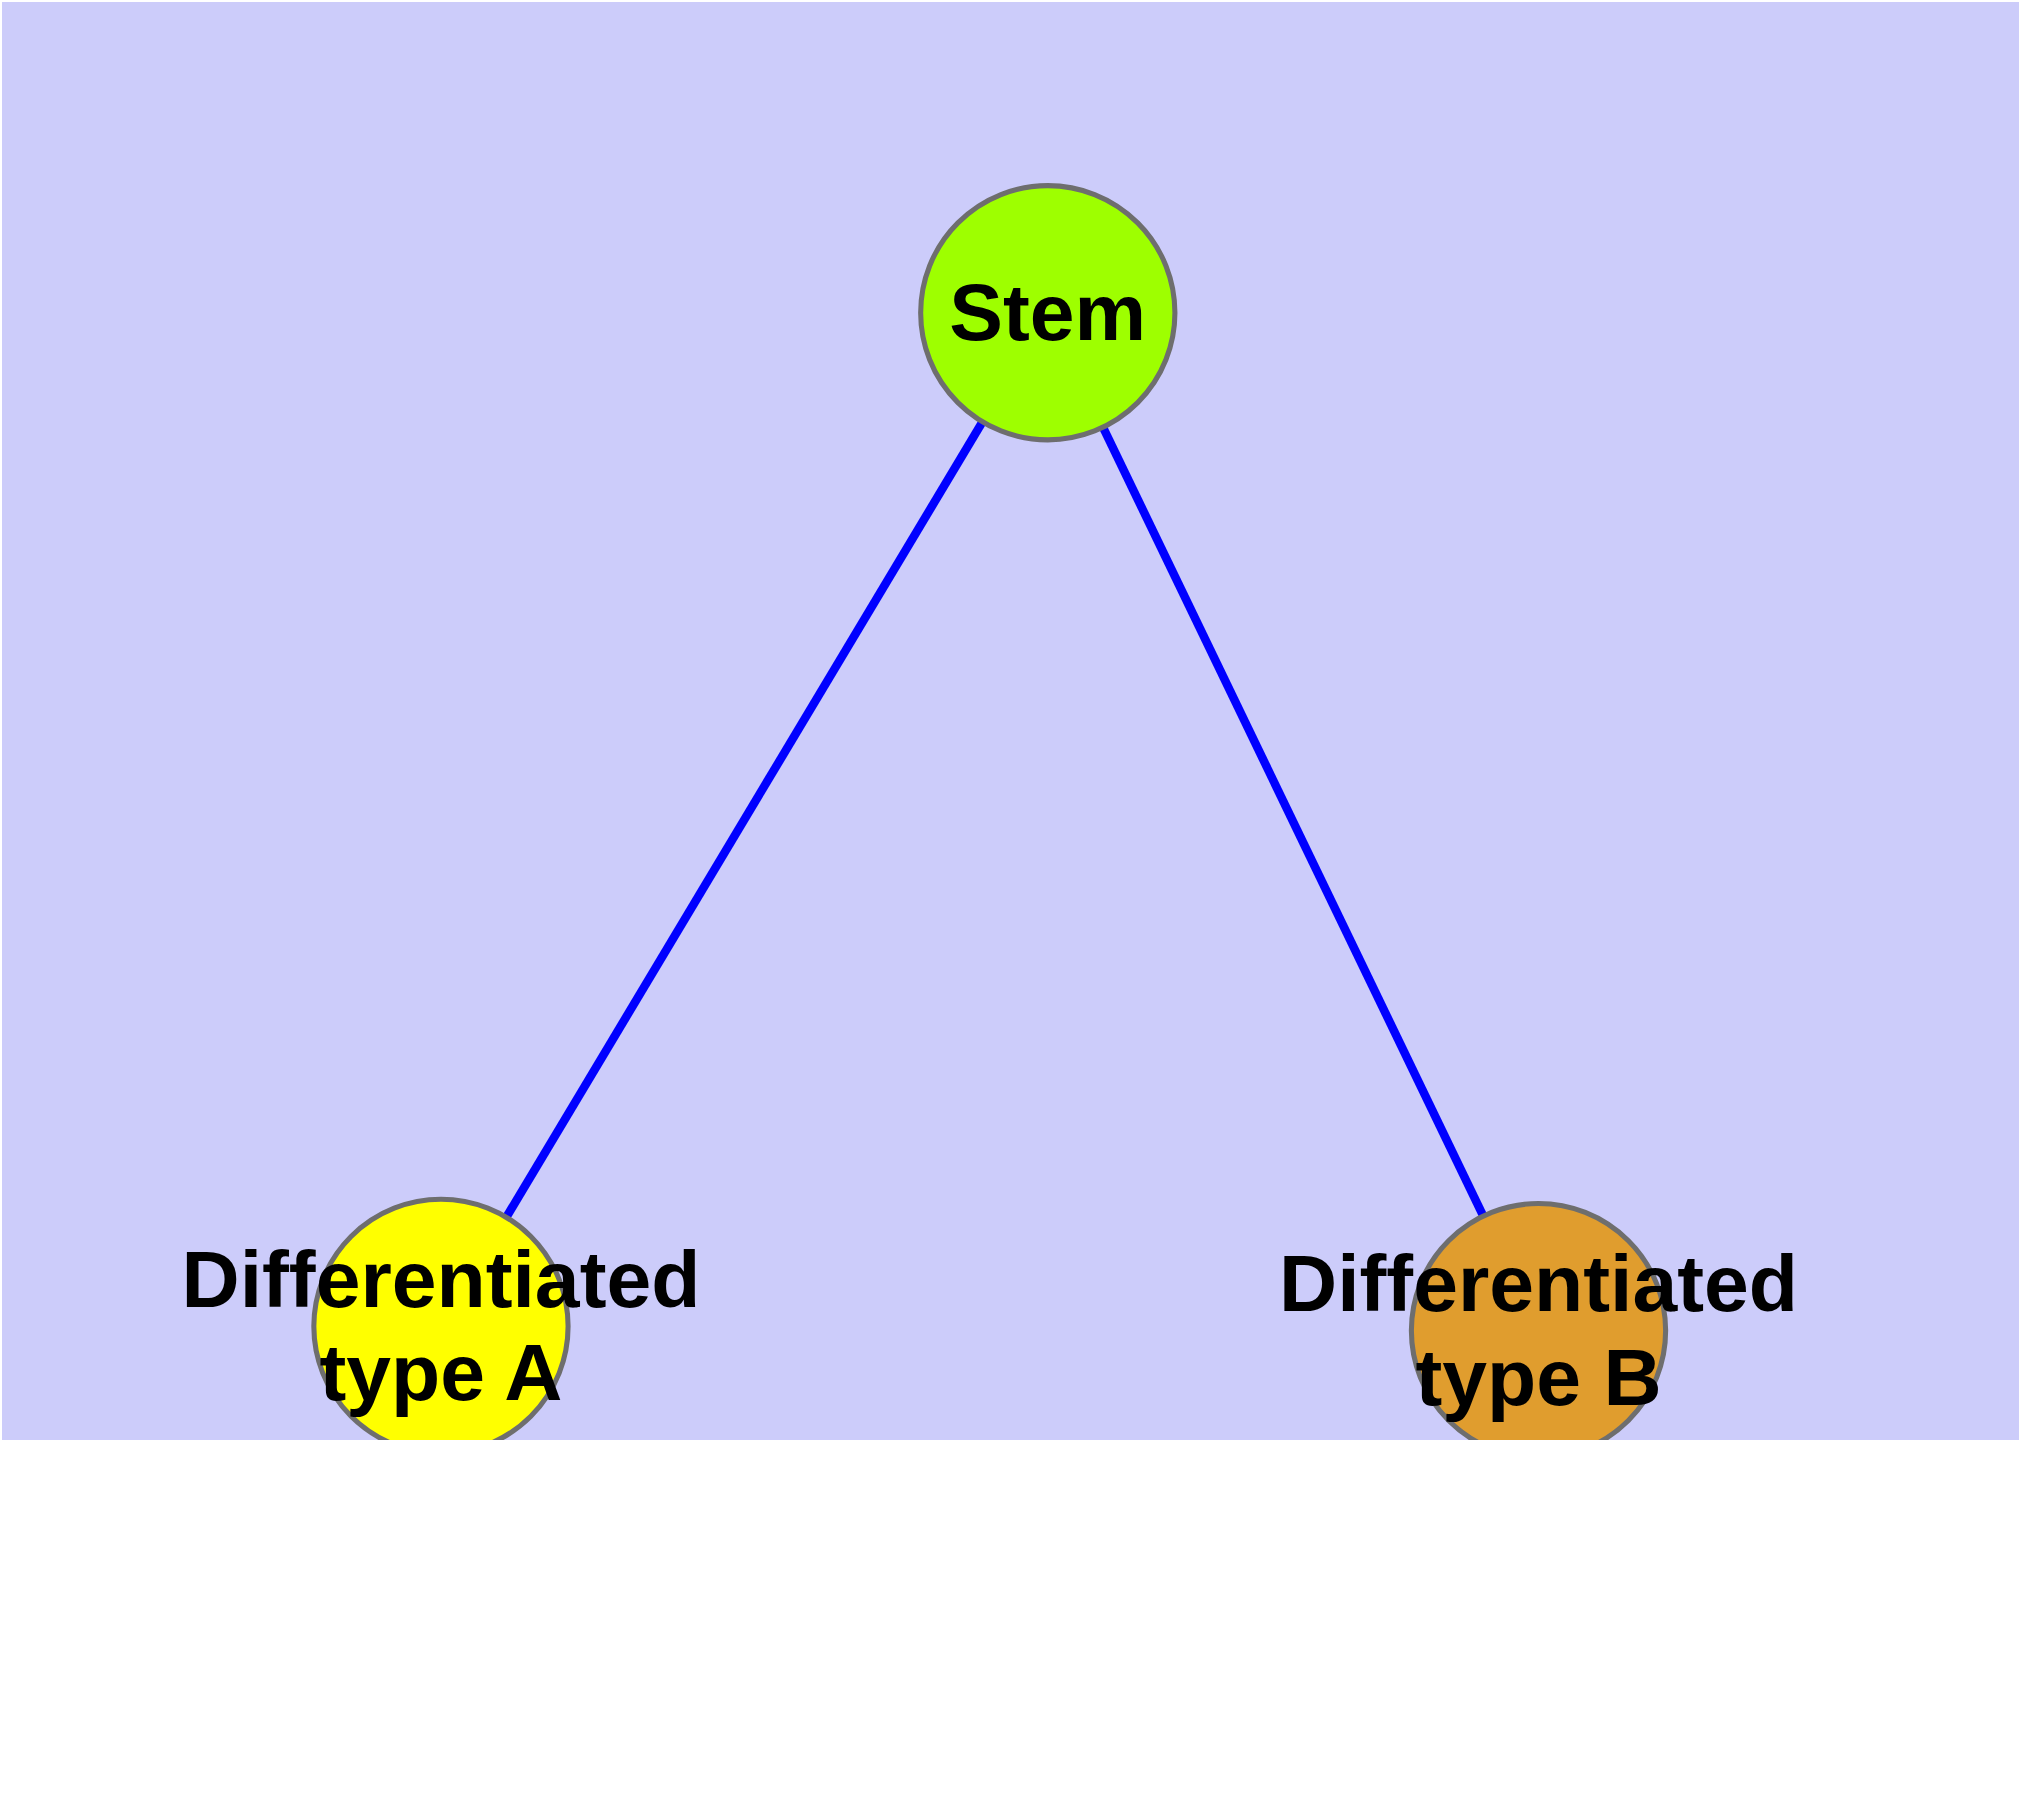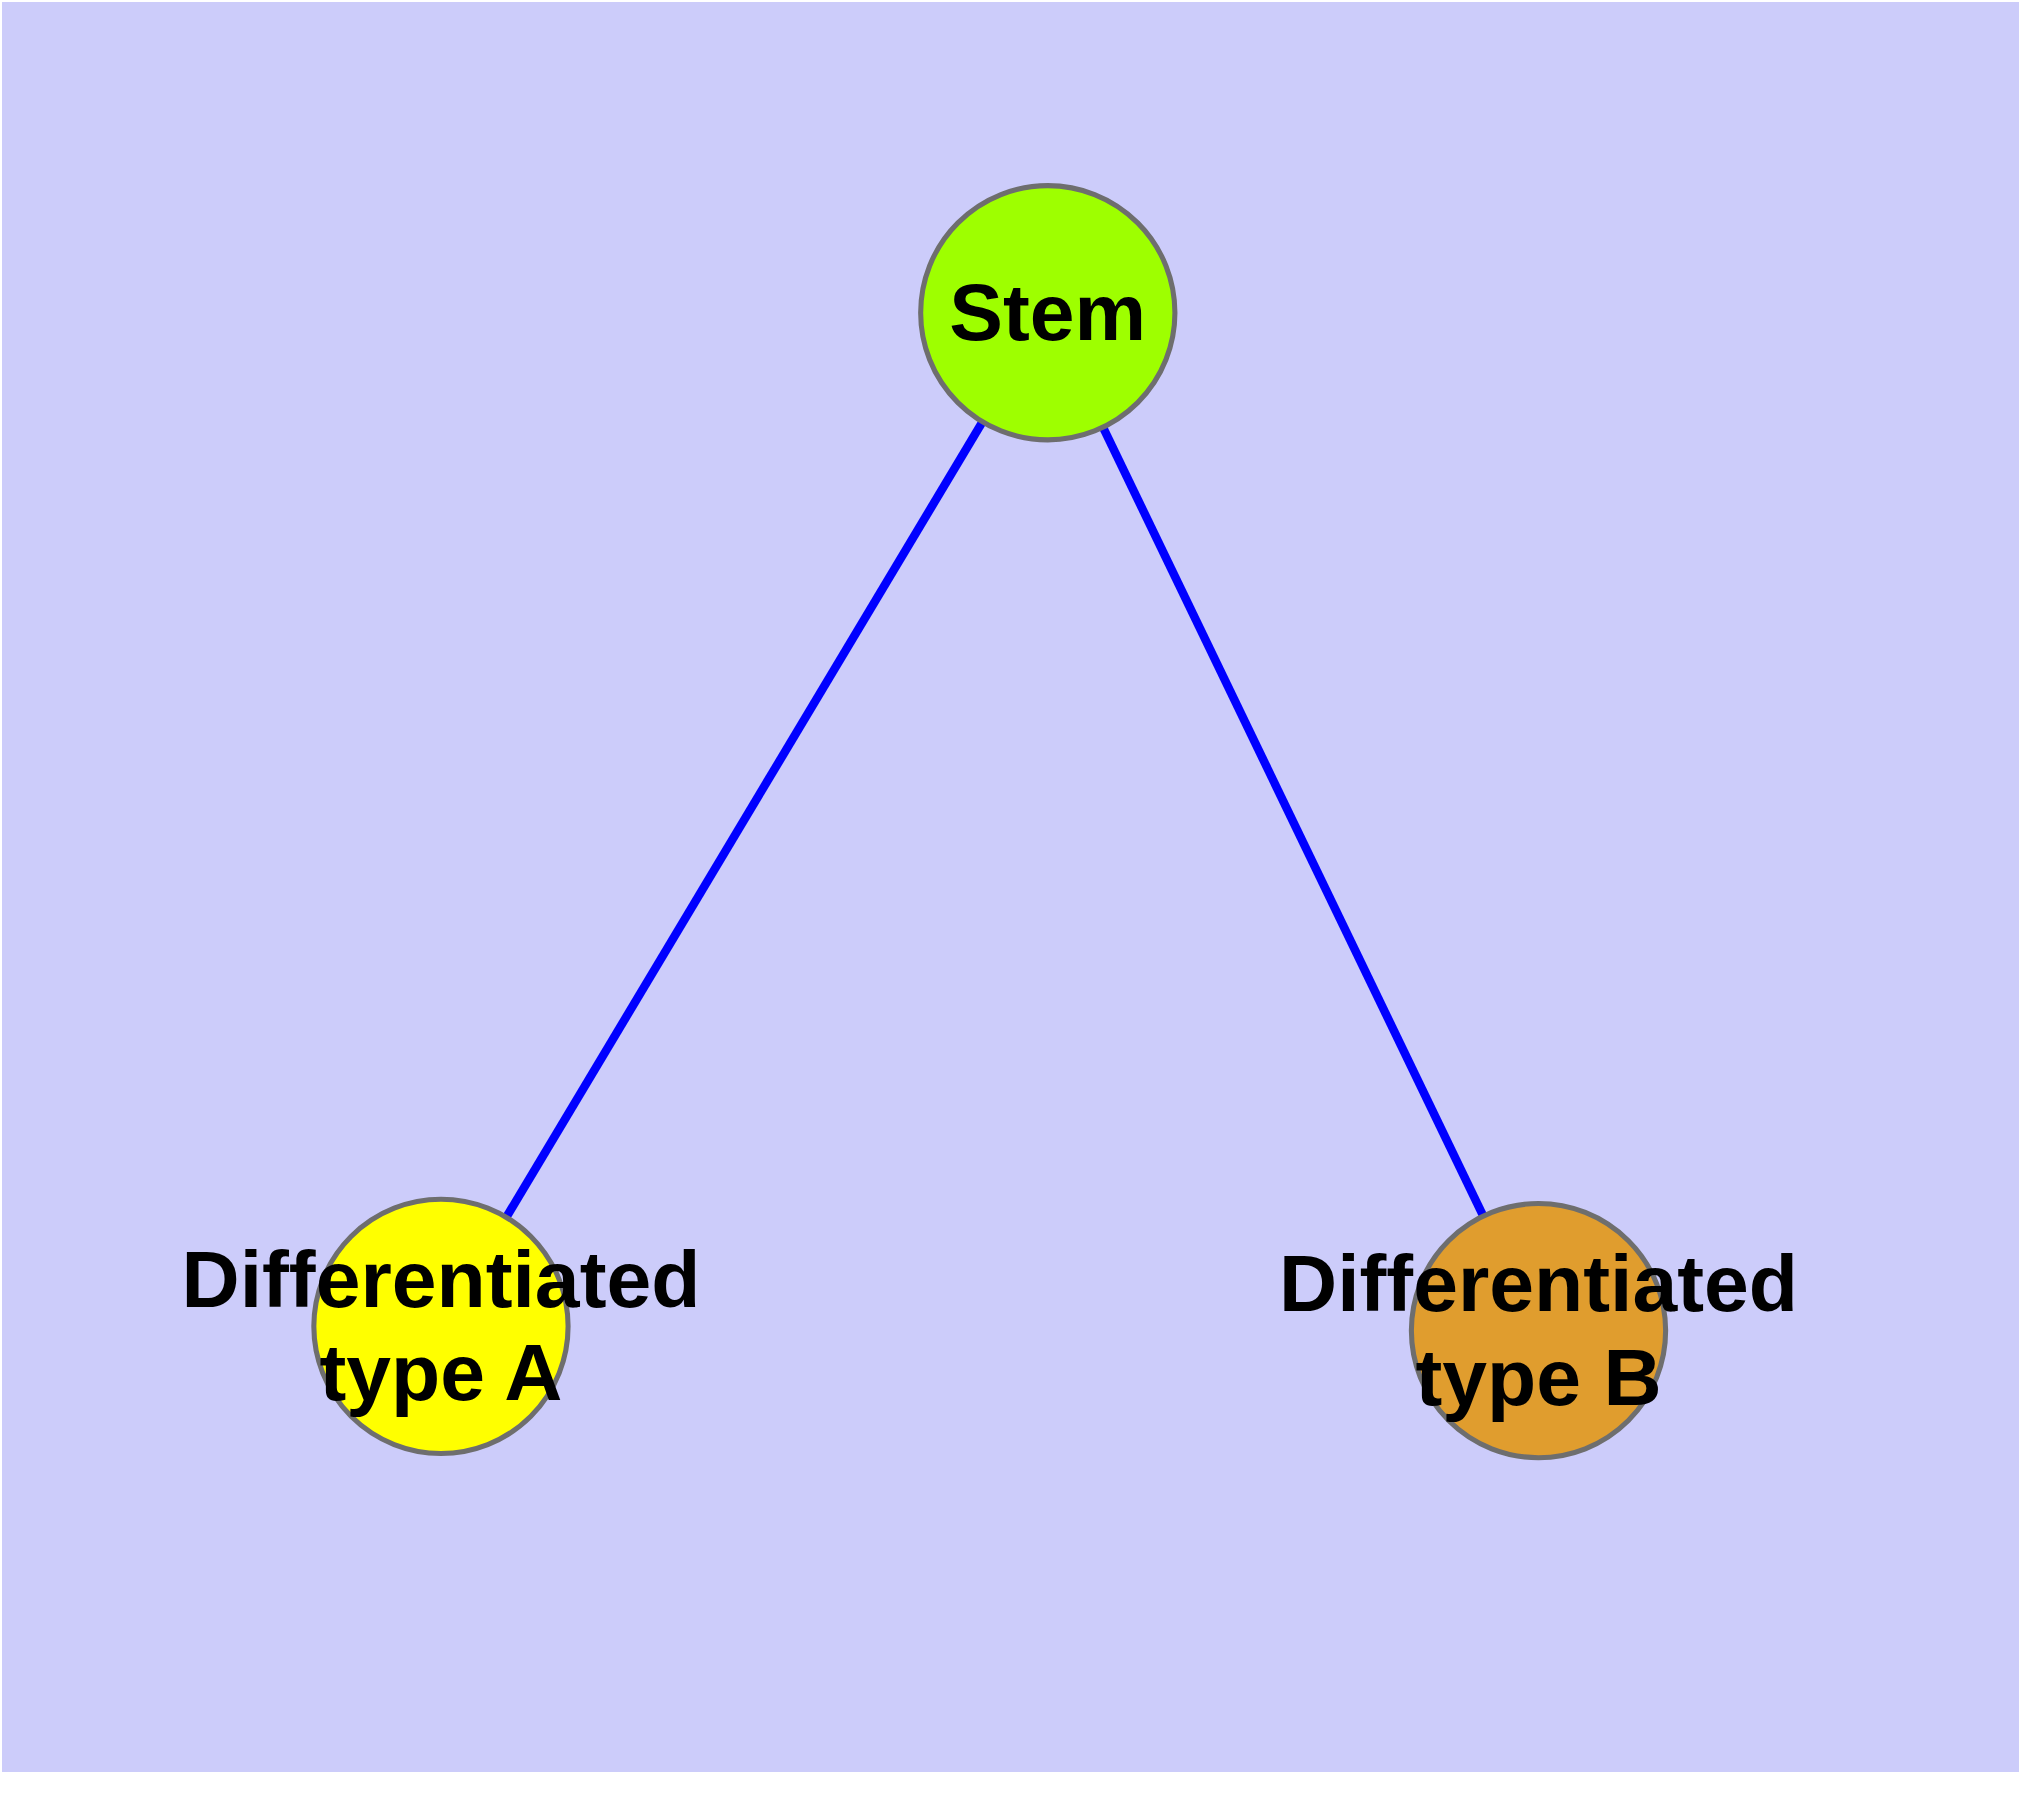--- a/index.html
+++ b/index.html
@@ -3,21 +3,21 @@
 <meta charset="utf-8">
 <style>
   html, body {
     margin: 0;
     padding: 0;
     background: #ffffff;
   }
   #stage {
     position: relative;
     width: 2021px;
-    height: 1772px;
+    height: 1440px;
     background: #ffffff;
     overflow: hidden;
     font-family: "Liberation Sans", sans-serif;
   }
   #canvas-bg {
     position: absolute;
     left: 1.7px;
     top: 1.7px;
     width: 2017px;
     height: 1809px;

